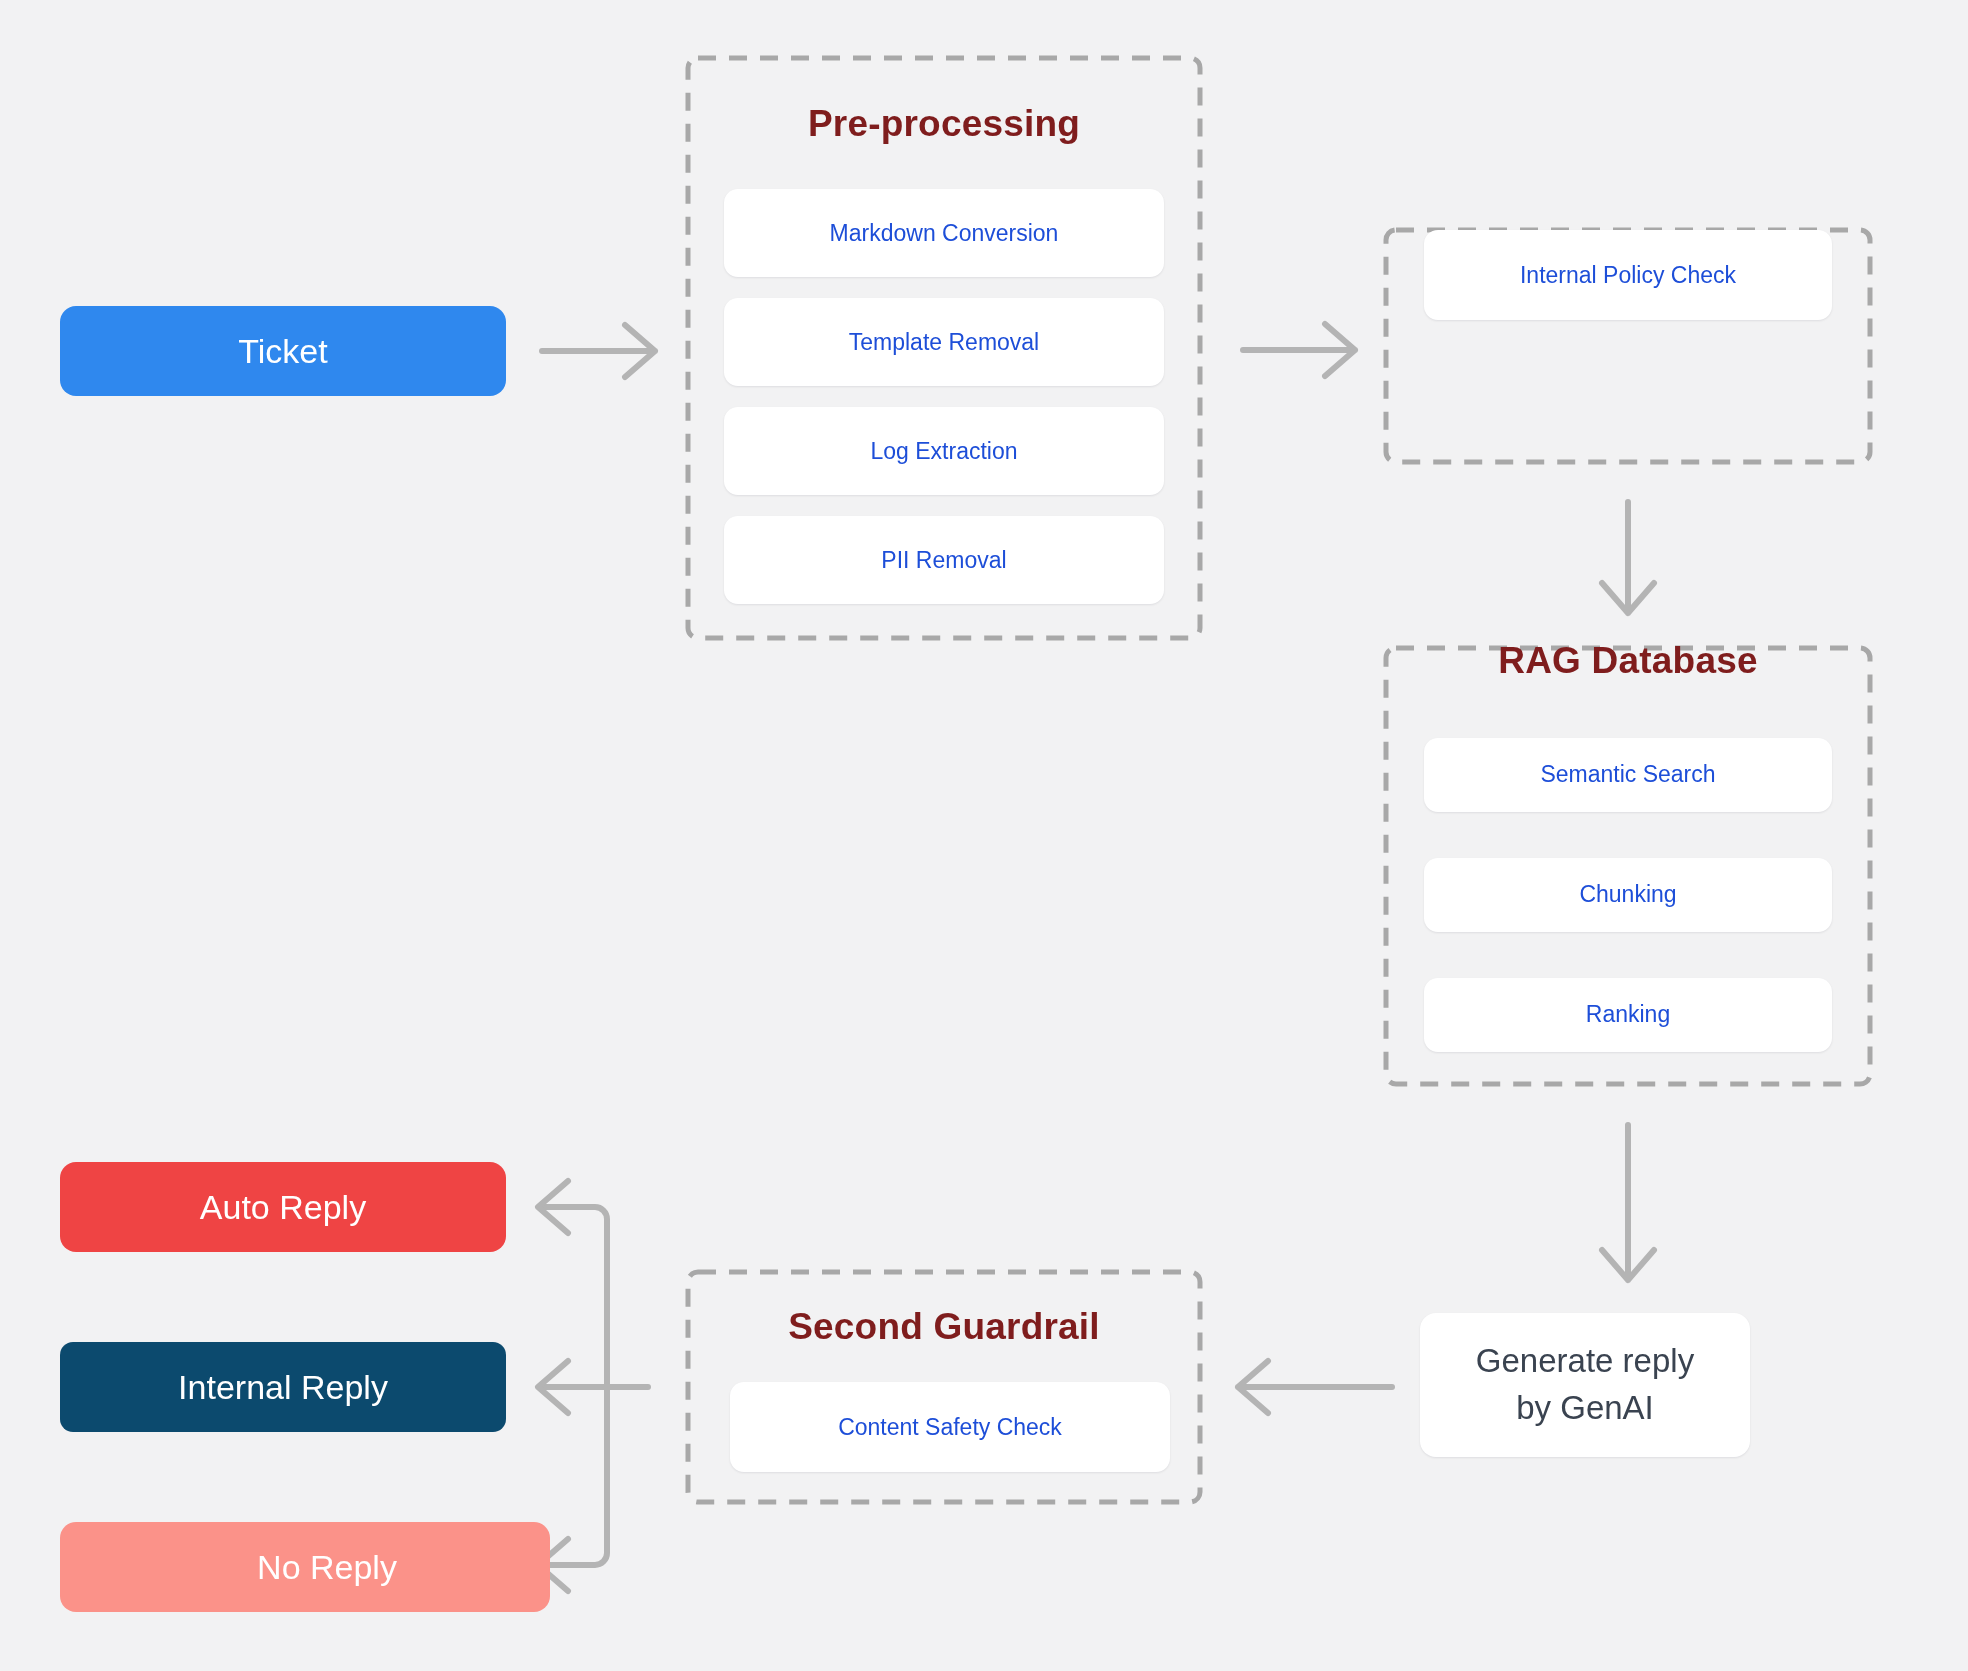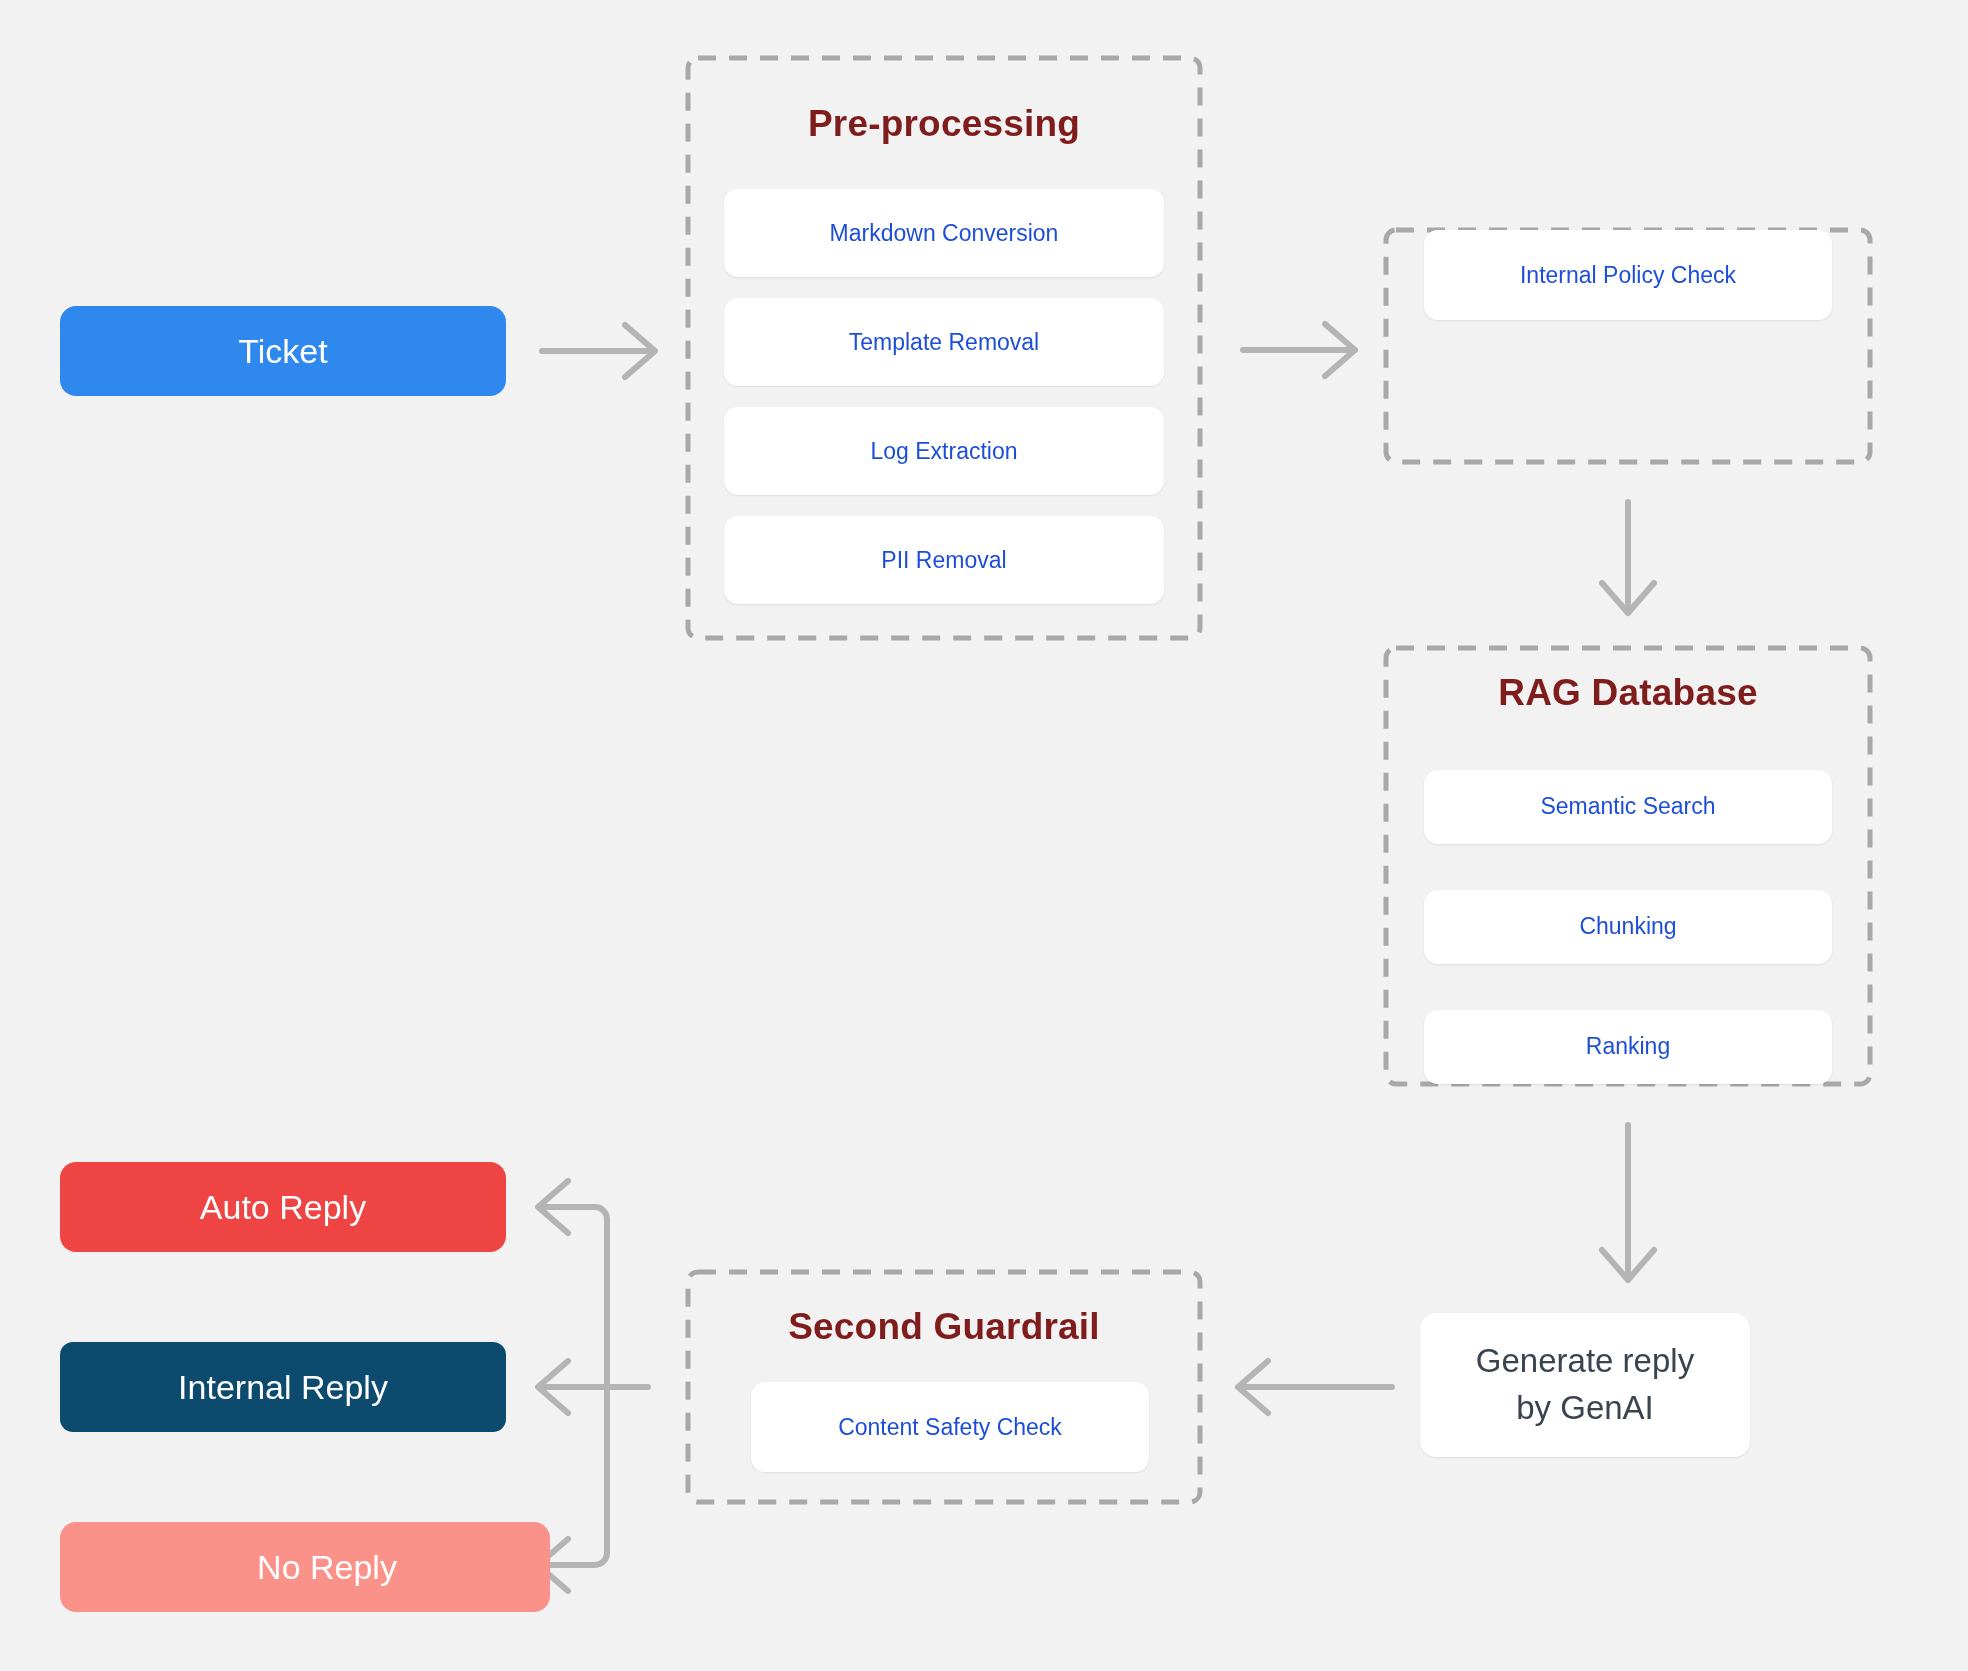--- a/index.html
+++ b/index.html
@@ -65,28 +65,28 @@
   }
   .group-pre { left: 688px; top: 58px; width: 512px; height: 580px; }
   .group-pre .group-title { height: 131px; }
   .group-pre .card { width: 440px; height: 88px; margin-bottom: 21px; }
   .group-pre .card:last-child { margin-bottom: 0; }
 
   .group-first { left: 1386px; top: 230px; width: 484px; height: 232px; }
   .group-first .group-title { height: 110px; }
   .group-first .card { width: 408px; height: 90px; }
 
-  .group-rag { left: 1386px; top: 648px; width: 484px; height: 436px; gap: 32px; }
+  .group-rag { left: 1386px; top: 616px; width: 484px; height: 436px; gap: 32px; }
   .group-rag .group-title { height: 109px; }
   .group-rag .card { width: 408px; height: 90px; margin-bottom: 14px; }
   .group-rag .card:last-child { margin-bottom: 0; }
 
   .group-second { left: 688px; top: 1272px; width: 512px; height: 230px; }
   .group-second .group-title { height: 110px; }
-  .group-second .card { width: 398px; height: 90px; margin-left: 12px; }
+  .group-second .card { width: 440px; height: 90px; margin-left: 12px; }
 
   .node-genai {
     position: absolute;
     left: 1420px; top: 1313px;
     width: 330px; height: 144px;
     background: #ffffff;
     border-radius: 16px;
     display: flex;
     flex-direction: column;
     align-items: center;

